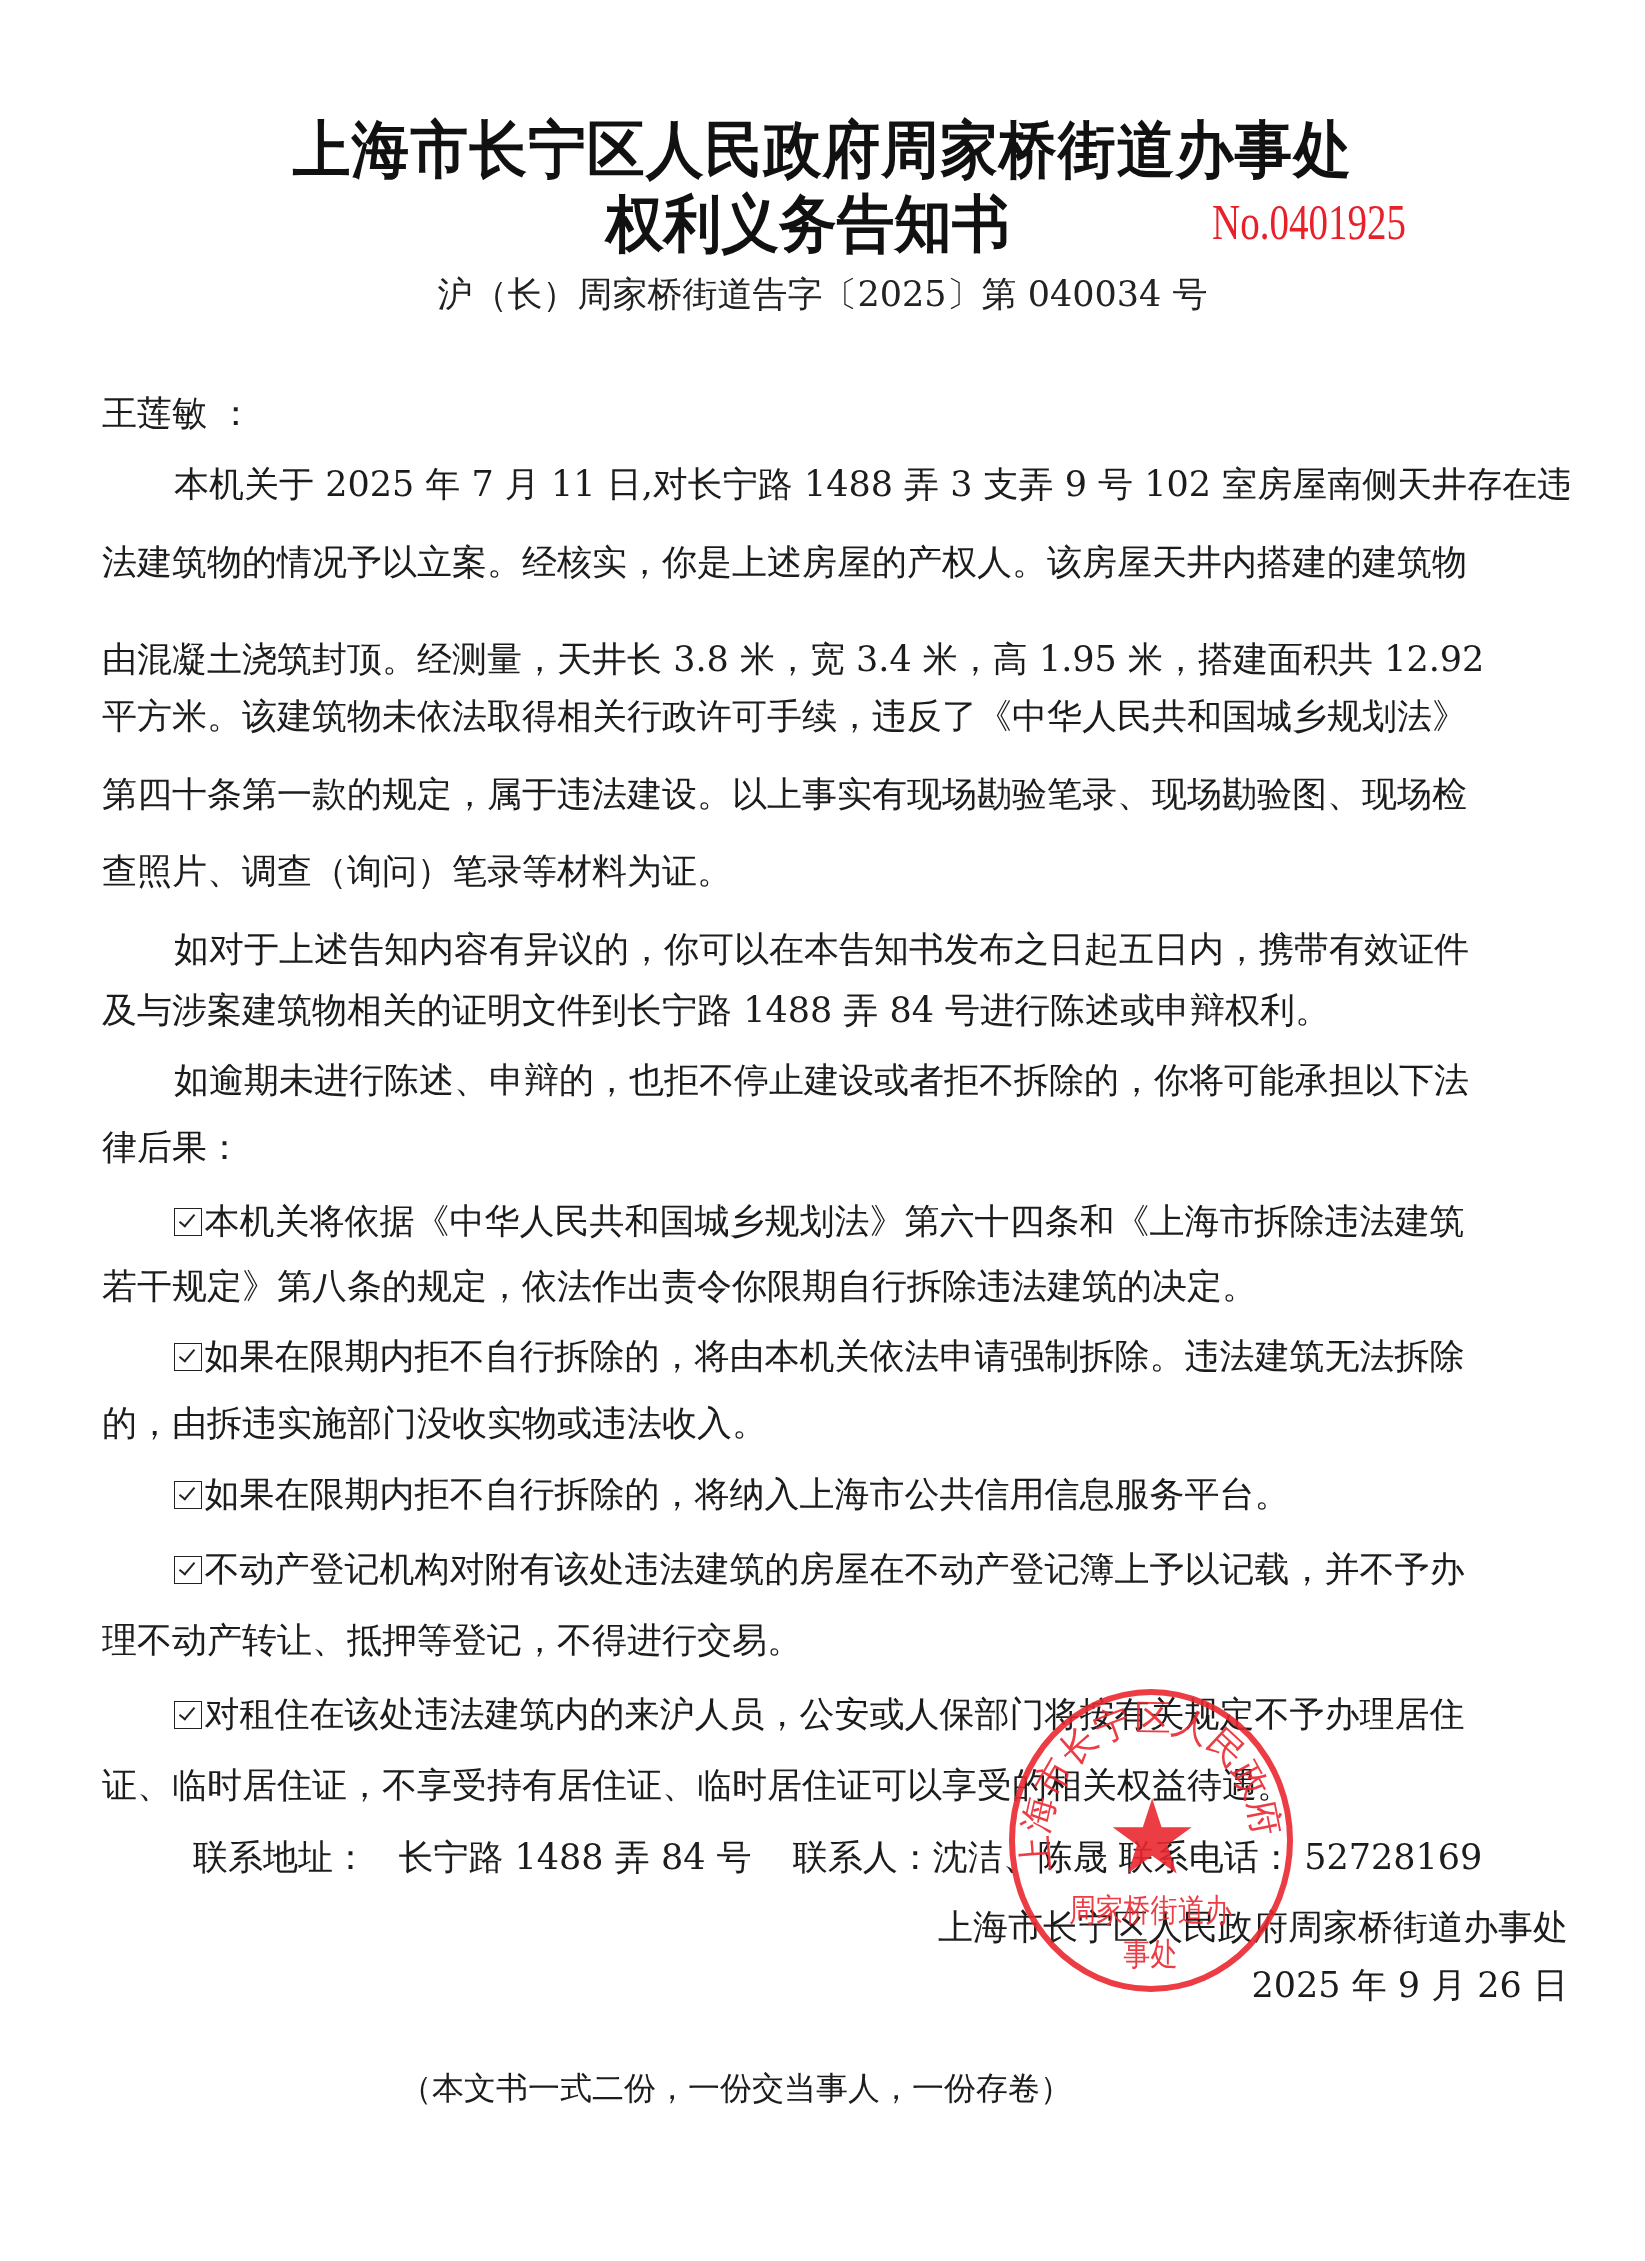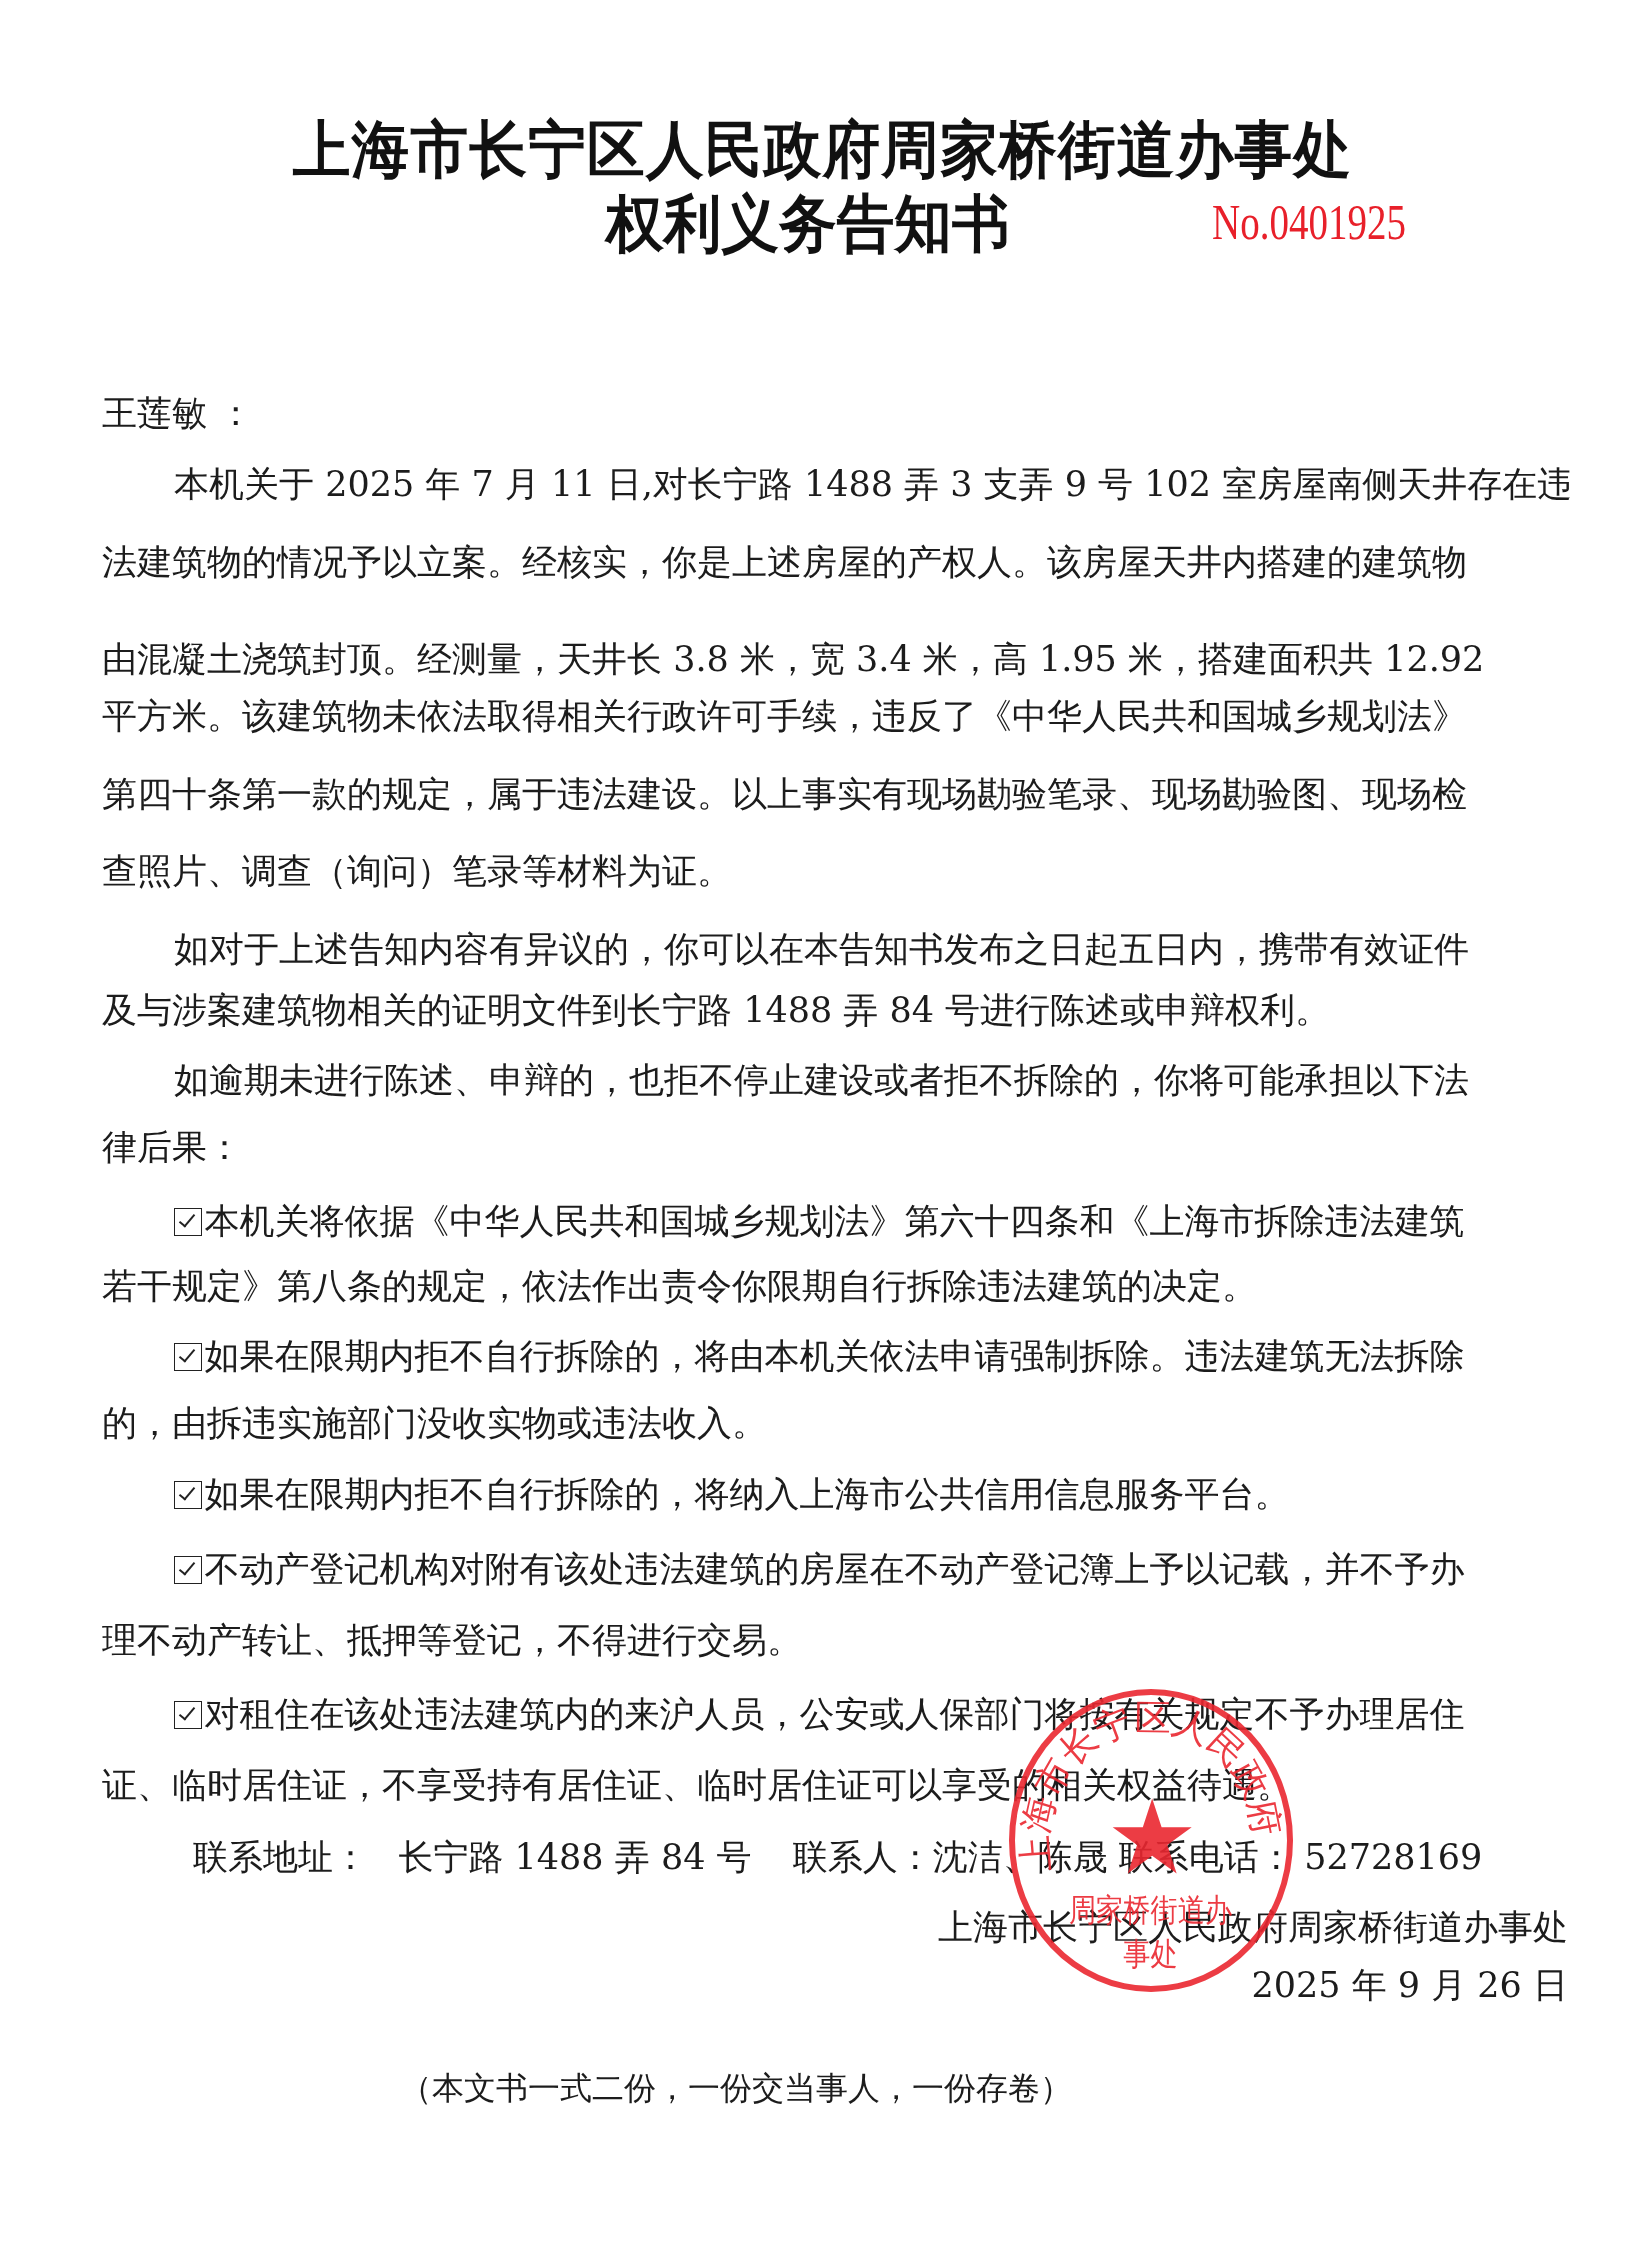--- a/index.html
+++ b/index.html
@@ -31,20 +31,21 @@
                  font-size: 32px; font-family: "DejaVu Sans", sans-serif; opacity: 0.9; transform: scaleX(0.85); }
 </style>
 </head>
 <body>
 
 <div class="page">
 
   <div class="title1">上海市长宁区人民政府周家桥街道办事处</div>
   <div class="title2">权利义务告知书</div>
   <div class="serial">No.0401925</div>
+  <div class="docno">沪（长）周家桥街道告字〔2025〕第 040034 号</div>
 
   <div class="line" style="top:394px;">王莲敏 ：</div>
 
   <div>
     <div class="line ind" style="top:465px;">本机关于 2025 年 7 月 11 日,对长宁路 1488 弄 3 支弄 9 号 102 室房屋南侧天井存在违</div>
     <div class="line" style="top:543px;">法建筑物的情况予以立案。经核实，你是上述房屋的产权人。该房屋天井内搭建的建筑物</div>
     <div class="line" style="top:640px;">由混凝土浇筑封顶。经测量，天井长 3.8 米，宽 3.4 米，高 1.95 米，搭建面积共 12.92</div>
     <div class="line" style="top:697px;">平方米。该建筑物未依法取得相关行政许可手续，违反了《中华人民共和国城乡规划法》</div>
     <div class="line" style="top:775px;">第四十条第一款的规定，属于违法建设。以上事实有现场勘验笔录、现场勘验图、现场检</div>
     <div class="line" style="top:852px;">查照片、调查（询问）笔录等材料为证。</div>

